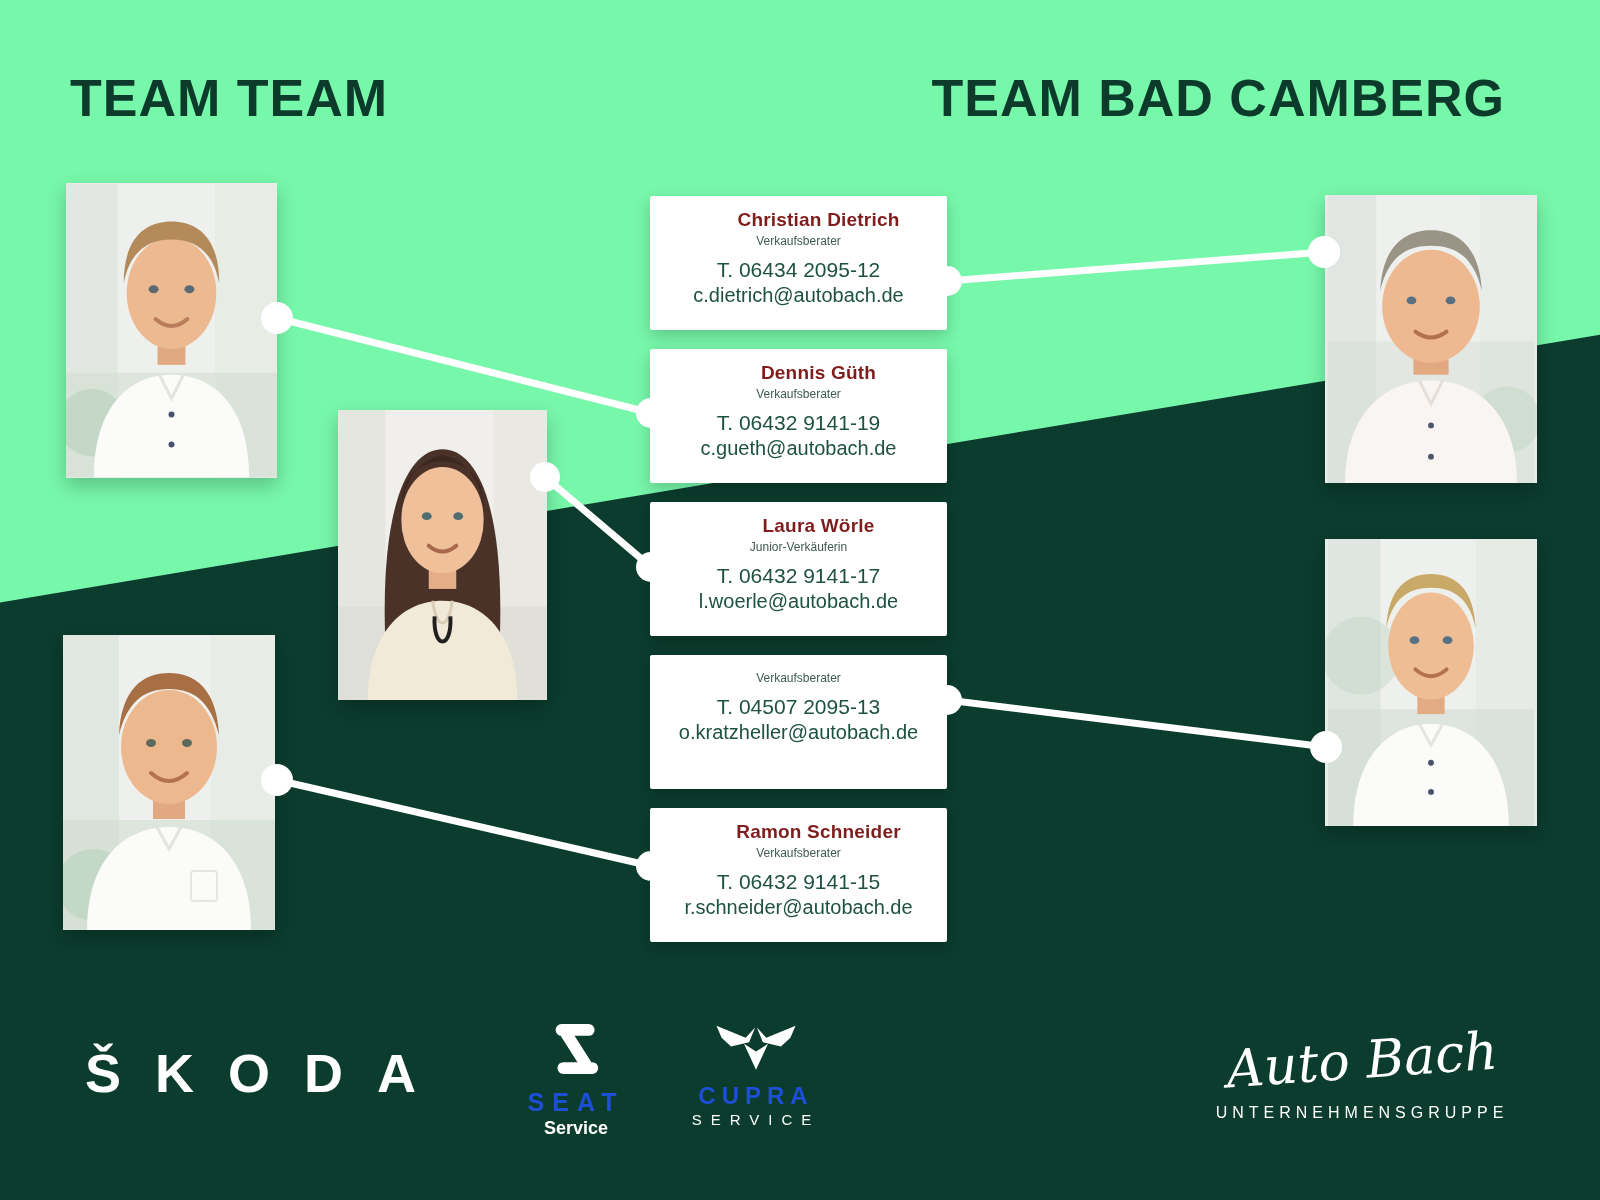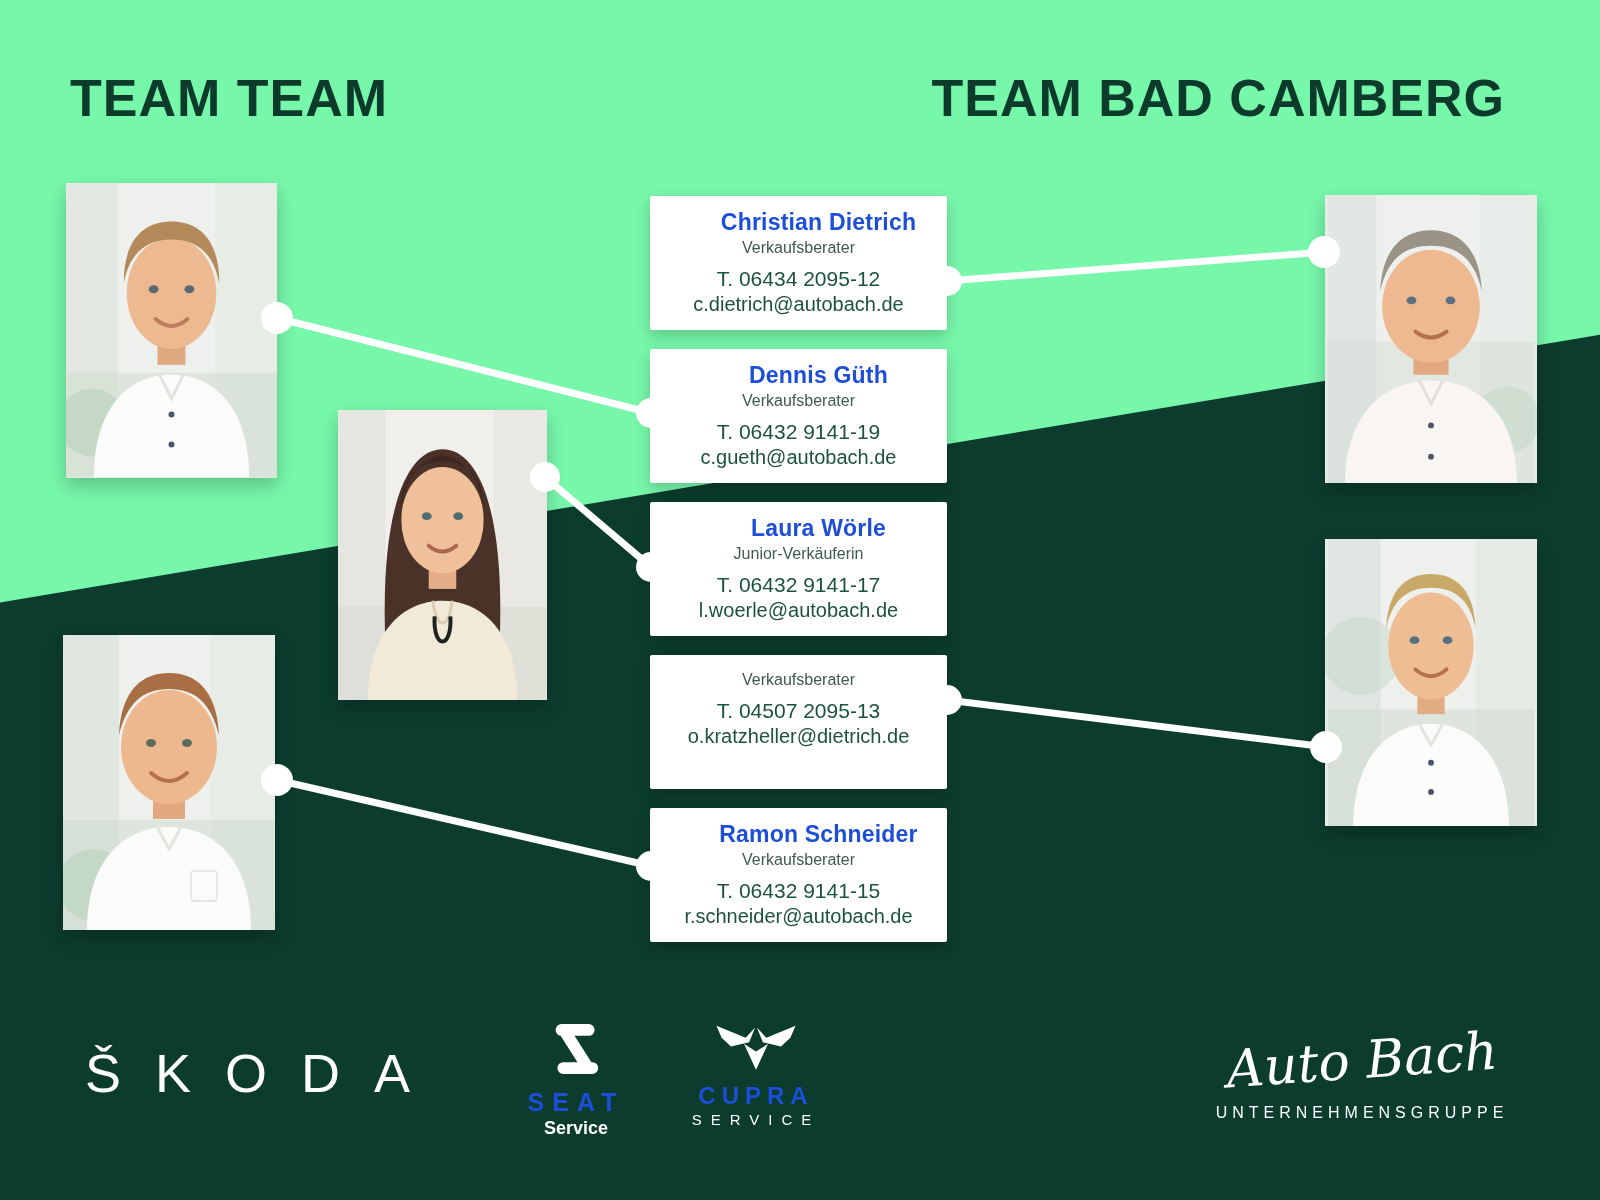--- a/index.html
+++ b/index.html
@@ -26,32 +26,32 @@
     background:#e9ede9;
   }
   .photo svg{display:block;width:100%;height:100%;}
 
   .card{
     position:absolute;left:650px;width:297px;height:134px;z-index:4;
     background:#ffffff;border-radius:2px;
     box-shadow:0 6px 16px rgba(0,0,0,0.20);
     text-align:center;box-sizing:border-box;padding-top:13px;
   }
-  .card .name{font-size:23px;font-weight:800;color:#1d4ed8;letter-spacing:0.2px;margin-left:40px;}
-  .card .role{font-size:16px;color:#3F5A4E;margin-top:3px;}
+  .card .name{font-size:19px;font-weight:800;color:#7f1d1d;letter-spacing:0.2px;margin-left:40px;}
+  .card .role{font-size:12px;color:#3F5A4E;margin-top:3px;}
   .card .phone{font-size:21px;color:#1D5140;margin-top:10px;}
   .card .email{font-size:20px;color:#1D5140;margin-top:2px;}
 
   .lines{position:absolute;left:0;top:0;z-index:5;pointer-events:none;}
 
   .logos{position:absolute;left:0;top:0;width:1600px;height:1200px;z-index:3;pointer-events:none;}
 
   .skoda{
     position:absolute;left:85px;top:1042px;color:#fff;
-    font-size:54px;font-weight:400;letter-spacing:34px;
+    font-size:54px;font-weight:700;letter-spacing:34px;
   }
   .brand{position:absolute;text-align:center;color:#fff;}
   .brand.seat{left:500px;top:1018px;width:152px;}
   .brand.cupra{left:672px;top:1012px;width:168px;}
   .brand .mark{height:62px;display:flex;align-items:center;justify-content:center;}
   .brand .word{font-size:25px;font-weight:700;letter-spacing:8px;margin-top:8px;color:#1d4ed8;}
   .brand .word.cupra-w{font-size:24px;letter-spacing:6px;}
   .brand .sub{font-size:18px;font-weight:700;margin-top:1px;}
   .brand .sub.spaced{font-size:15px;font-weight:400;letter-spacing:9px;}
 
@@ -185,21 +185,21 @@
 </div>
 <div class="card" style="top:502px;">
   <div class="name">Laura Wörle</div>
   <div class="role">Junior-Verkäuferin</div>
   <div class="phone">T. 06432 9141-17</div>
   <div class="email">l.woerle@autobach.de</div>
 </div>
 <div class="card" style="top:655px;">
   <div class="role">Verkaufsberater</div>
   <div class="phone">T. 04507 2095-13</div>
-  <div class="email">o.kratzheller@dietrich.de</div>
+  <div class="email">o.kratzheller@autobach.de</div>
 </div>
 <div class="card" style="top:808px;">
   <div class="name">Ramon Schneider</div>
   <div class="role">Verkaufsberater</div>
   <div class="phone">T. 06432 9141-15</div>
   <div class="email">r.schneider@autobach.de</div>
 </div>
 
 <svg class="lines" width="1600" height="1200" viewBox="0 0 1600 1200">
   <g stroke="#FFFFFF" stroke-width="7" stroke-linecap="round">

